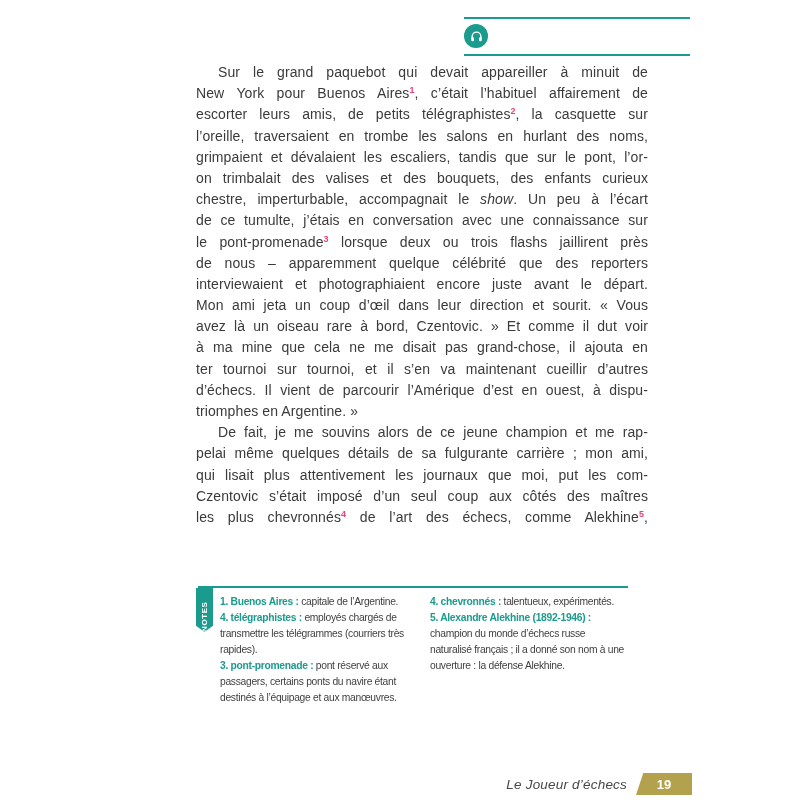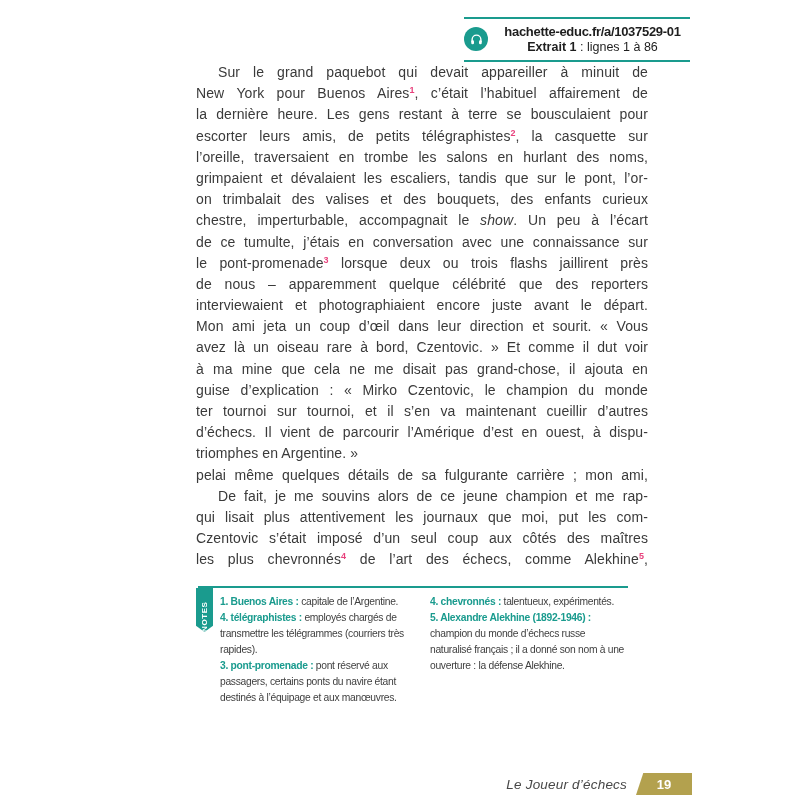--- a/index.html
+++ b/index.html
@@ -58,48 +58,42 @@
 <div class="page">
 
   <div class="audio-badge">
     <span class="badge-icon">
       <svg width="15" height="15" viewBox="0 0 24 24">
         <path d="M5 15v-3a7 7 0 0 1 14 0v3" fill="none" stroke="#ffffff" stroke-width="2.2" stroke-linecap="round"></path>
         <rect x="3.6" y="13" width="4.4" height="6.5" rx="2" fill="#ffffff"></rect>
         <rect x="16" y="13" width="4.4" height="6.5" rx="2" fill="#ffffff"></rect>
       </svg>
     </span>
-    <span class="badge-text">
-      <div class="badge-url">hachette-educ.fr/a/1037529-01</div>
-      <div class="badge-extract"><b>Extrait 1</b><span> : lignes 1 à 86</span></div>
-    </span>
   </div>
 
   <div class="body-text">
       <div class="line indent">Sur le grand paquebot qui devait appareiller à minuit de</div>
       <div class="line">New York pour Buenos Aires<sup class="sup">1</sup>, c’était l’habituel affairement de</div>
-      <div class="line">la dernière heure. Les gens restant à terre se bousculaient pour</div>
       <div class="line">escorter leurs amis, de petits télégraphistes<sup class="sup">2</sup>, la casquette sur</div>
       <div class="line">l’oreille, traversaient en trombe les salons en hurlant des noms,</div>
       <div class="line">grimpaient et dévalaient les escaliers, tandis que sur le pont, l’or-</div>
       <div class="line">on trimbalait des valises et des bouquets, des enfants curieux</div>
       <div class="line">chestre, imperturbable, accompagnait le <em class="i">show</em>. Un peu à l’écart</div>
       <div class="line">de ce tumulte, j’étais en conversation avec une connaissance sur</div>
       <div class="line">le pont-promenade<sup class="sup">3</sup> lorsque deux ou trois flashs jaillirent près</div>
       <div class="line">de nous – apparemment quelque célébrité que des reporters</div>
       <div class="line">interviewaient et photographiaient encore juste avant le départ.</div>
       <div class="line">Mon ami jeta un coup d’œil dans leur direction et sourit. « Vous</div>
       <div class="line">avez là un oiseau rare à bord, Czentovic. » Et comme il dut voir</div>
       <div class="line">à ma mine que cela ne me disait pas grand-chose, il ajouta en</div>
-      <div class="line">guise d’explication : « Mirko Czentovic, le champion du monde</div>
       <div class="line">ter tournoi sur tournoi, et il s’en va maintenant cueillir d’autres</div>
       <div class="line">d’échecs. Il vient de parcourir l’Amérique d’est en ouest, à dispu-</div>
       <div class="line nojust">triomphes en Argentine. »</div>
+      <div class="line indent">De fait, je me souvins alors de ce jeune champion et me rap-</div>
       <div class="line">pelai même quelques détails de sa fulgurante carrière ; mon ami,</div>
-      <div class="line indent">De fait, je me souvins alors de ce jeune champion et me rap-</div>
       <div class="line">qui lisait plus attentivement les journaux que moi, put les com-</div>
       <div class="line">Czentovic s’était imposé d’un seul coup aux côtés des maîtres</div>
       <div class="line">les plus chevronnés<sup class="sup">4</sup> de l’art des échecs, comme Alekhine<sup class="sup">5</sup>,</div>
     </div>
 
   <div class="notes">
     <div class="notes-rule"></div>
     <div class="notes-tab">
       <span>NOTES</span>
     </div>

